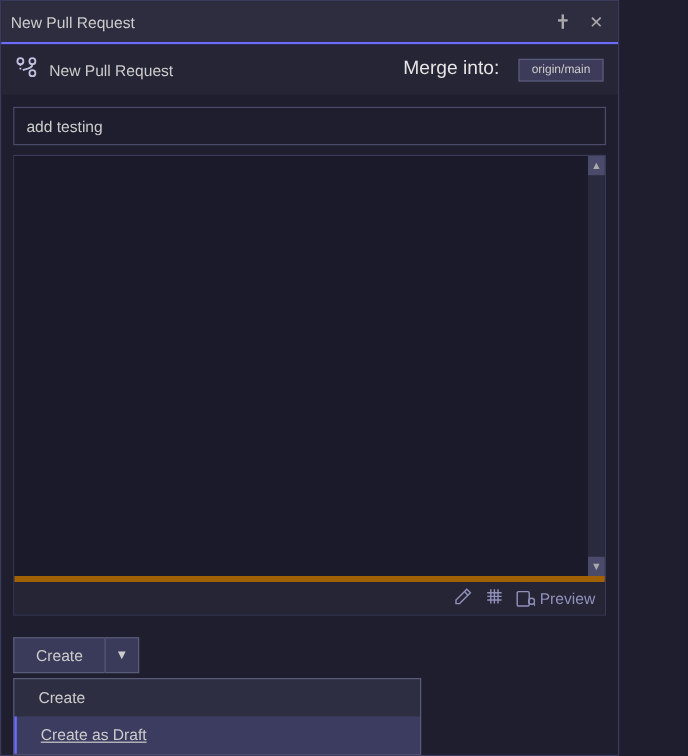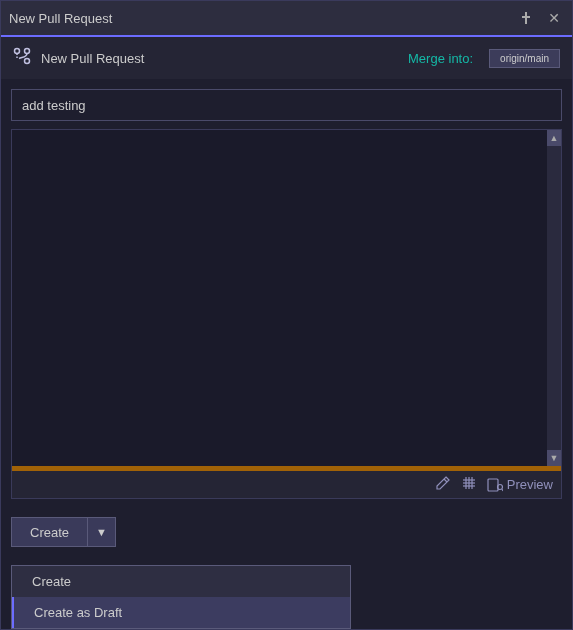--- a/index.html
+++ b/index.html
@@ -12,21 +12,21 @@
       width: 573px;
       height: 630px;
       background: #1e1e2e;
       font-family: 'Segoe UI', sans-serif;
       font-size: 13px;
       color: #cccccc;
       overflow: hidden;
     }
 
     .window {
-      width: 573px;
+      width: 516px;
       height: 630px;
       background: #1e1e2e;
       border: 1px solid #3a3a5c;
       display: flex;
       flex-direction: column;
     }
 
     .title-bar {
       background: #2d2d3f;
       display: flex;
@@ -78,22 +78,22 @@
       font-size: 16px;
     }
 
     .toolbar-label {
       color: #cccccc;
       font-size: 13px;
     }
 
     .toolbar-merge {
       margin-left: auto;
-      color: #14b8a6;
-      font-size: 13px;
+      color: #e5e5e5;
+      font-size: 16px;
     }
 
     .merge-target {
       background: #3c3c5a;
       border: 1px solid #5a5a7a;
       color: #cccccc;
       padding: 3px 10px;
       font-size: 10px;
       margin-left: 6px;
     }
@@ -207,21 +207,21 @@
       cursor: pointer;
       display: flex;
       align-items: center;
       gap: 4px;
     }
 
     .actions-area {
       padding: 8px 6px 0 10px;
       display: flex;
       flex-direction: column;
-      gap: 18px;
+      gap: 4px;
       flex-shrink: 0;
     }
 
     .create-row {
       display: flex;
       align-items: center;
     }
 
     .create-btn {
       background: #3a3a5a;
@@ -256,20 +256,21 @@
     .dropdown-item {
       padding: 8px 20px;
       cursor: pointer;
       color: #cccccc;
       font-size: 13px;
     }
 
     .dropdown-item.active {
       background: #3c3c60;
       border-left: 2px solid #6c6cff;
+      text-decoration: underline;
     }
 
     @keyframes blink {
       0%, 100% { opacity: 1; }
       50% { opacity: 0; }
     }
   </style>
 </head>
 <body>
 

